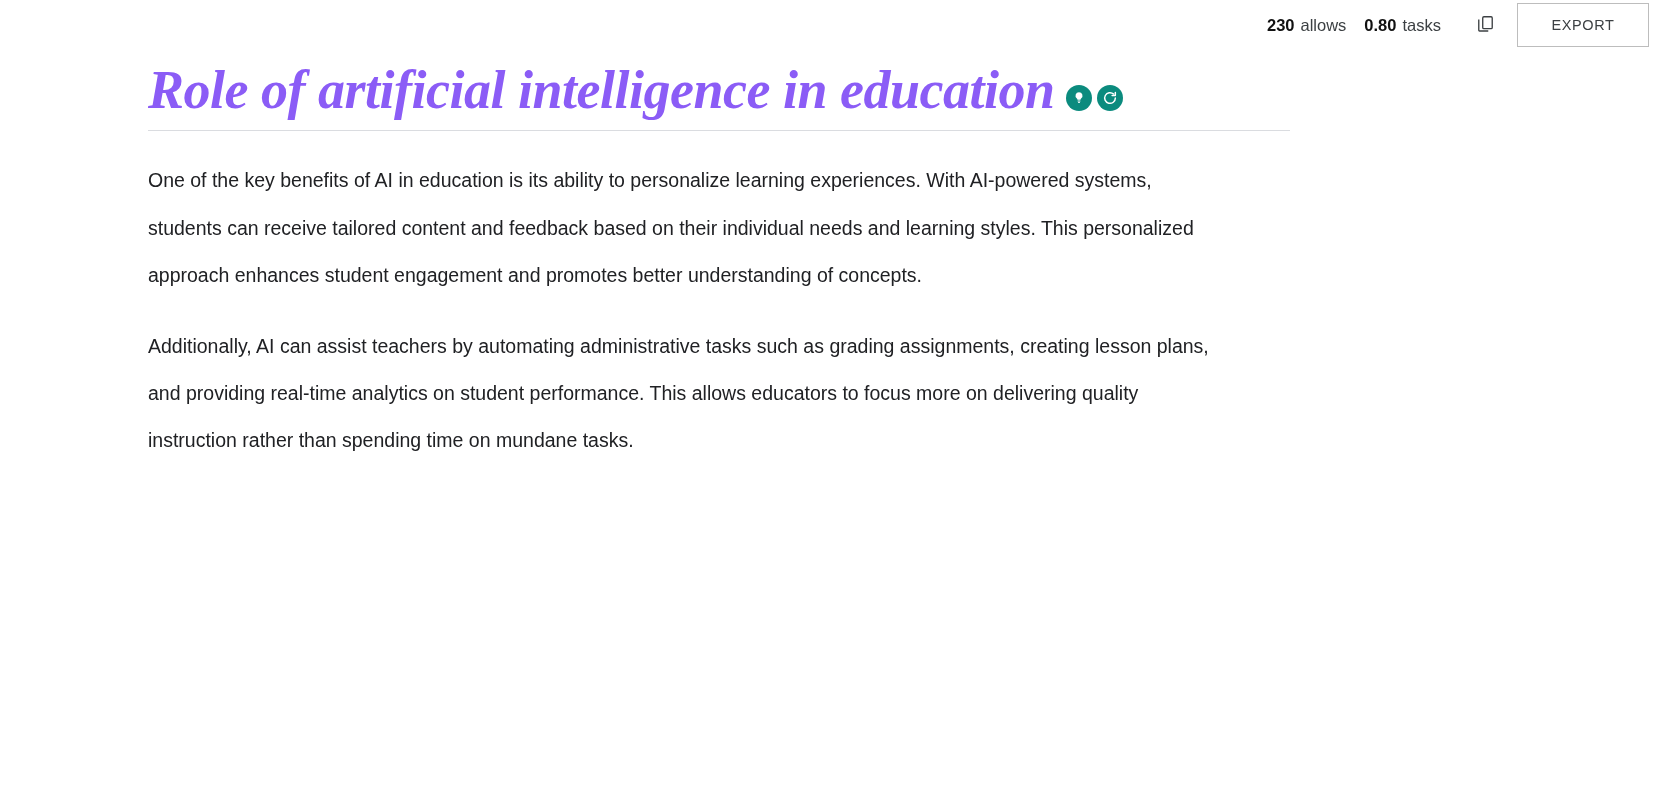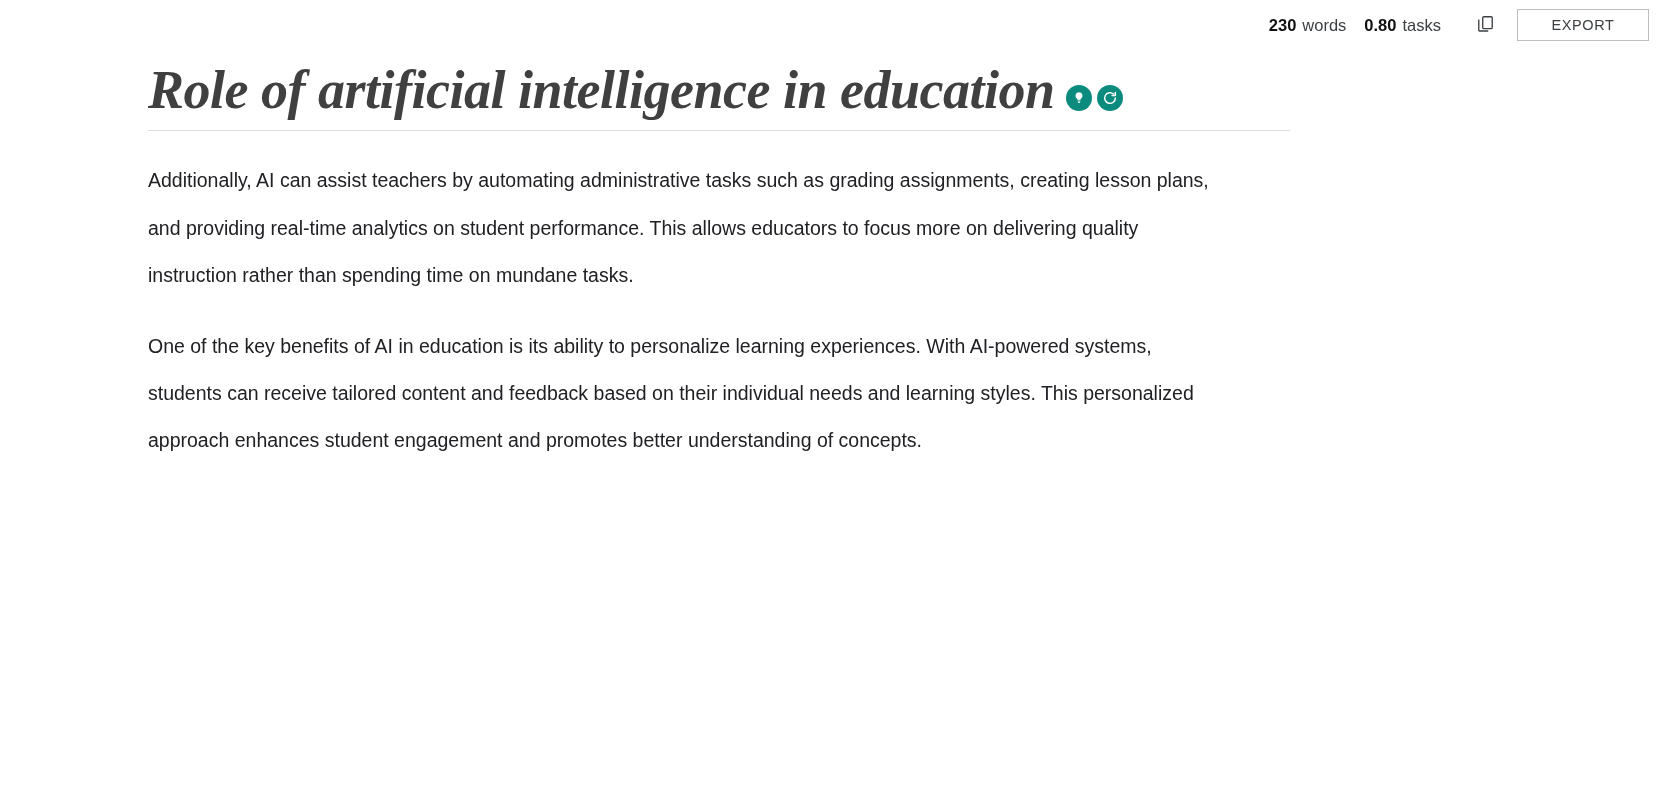--- a/index.html
+++ b/index.html
@@ -59,21 +59,21 @@
     justify-content: center;
     margin-right: 12px;
     margin-left: 6px;
     cursor: pointer;
     background: transparent;
     border: none;
   }
 
   .export-btn {
     min-width: 132px;
-    height: 32px;
+    height: 44px;
     border: 1px solid #bdbdbd;
     background: #ffffff;
     color: #3c4043;
     font-size: 14.5px;
     letter-spacing: 0.6px;
     display: flex;
     align-items: center;
     justify-content: center;
     cursor: pointer;
     font-family: "Liberation Sans", sans-serif;
@@ -94,21 +94,21 @@
     padding-bottom: 10px;
     margin-bottom: 6px;
   }
 
   .doc-title {
     font-family: "Liberation Serif", "DejaVu Serif", serif;
     font-style: italic;
     font-weight: bold;
     font-size: 54px;
     line-height: 1.12;
-    color: #404040;
+    color: #8b5cf6;
     letter-spacing: -0.5px;
     margin: 0;
     white-space: nowrap;
   }
 
   .title-actions {
     display: flex;
     align-items: center;
     margin-left: 12px;
     margin-top: 16px;
@@ -141,21 +141,21 @@
 </style>
 </head>
 <body>
 
 <div class="app">
 
   <div class="topbar">
 
     <div class="stat">
       <span class="num">230</span>
-      <span class="unit">words</span>
+      <span class="unit">allows</span>
     </div>
 
     <div class="stat">
       <span class="num">0.80</span>
       <span class="unit">tasks</span>
     </div>
 
     <button class="copy-btn">
       <span>
         <svg width="19" height="19" viewBox="0 0 24 24" fill="none" stroke="#3c4043" stroke-width="1.7">
@@ -184,18 +184,18 @@
         <div class="round-icon">
           <svg width="16" height="16" viewBox="0 0 24 24" fill="none" stroke="#ffffff" stroke-width="2.2" stroke-linecap="round">
             <path d="M20 12a8 8 0 1 1-2.6-5.9"></path>
             <path d="M20 3.6V8.4H15.2" stroke-linejoin="round"></path>
           </svg>
         </div>
       </div>
     </div>
 
     <div class="body-text">
+      <p>One of the key benefits of AI in education is its ability to personalize learning experiences. With AI-powered systems, students can receive tailored content and feedback based on their individual needs and learning styles. This personalized approach enhances student engagement and promotes better understanding of concepts.</p>
       <p>Additionally, AI can assist teachers by automating administrative tasks such as grading assignments, creating lesson plans, and providing real-time analytics on student performance. This allows educators to focus more on delivering quality instruction rather than spending time on mundane tasks.</p>
-      <p>One of the key benefits of AI in education is its ability to personalize learning experiences. With AI-powered systems, students can receive tailored content and feedback based on their individual needs and learning styles. This personalized approach enhances student engagement and promotes better understanding of concepts.</p>
     </div>
 
   </div>
 </div>
 
 </body></html>

